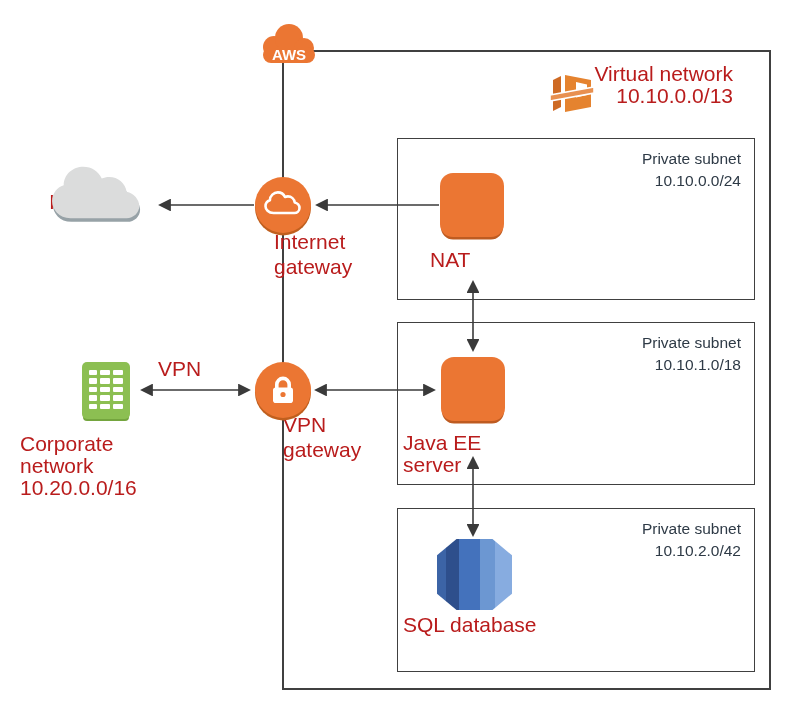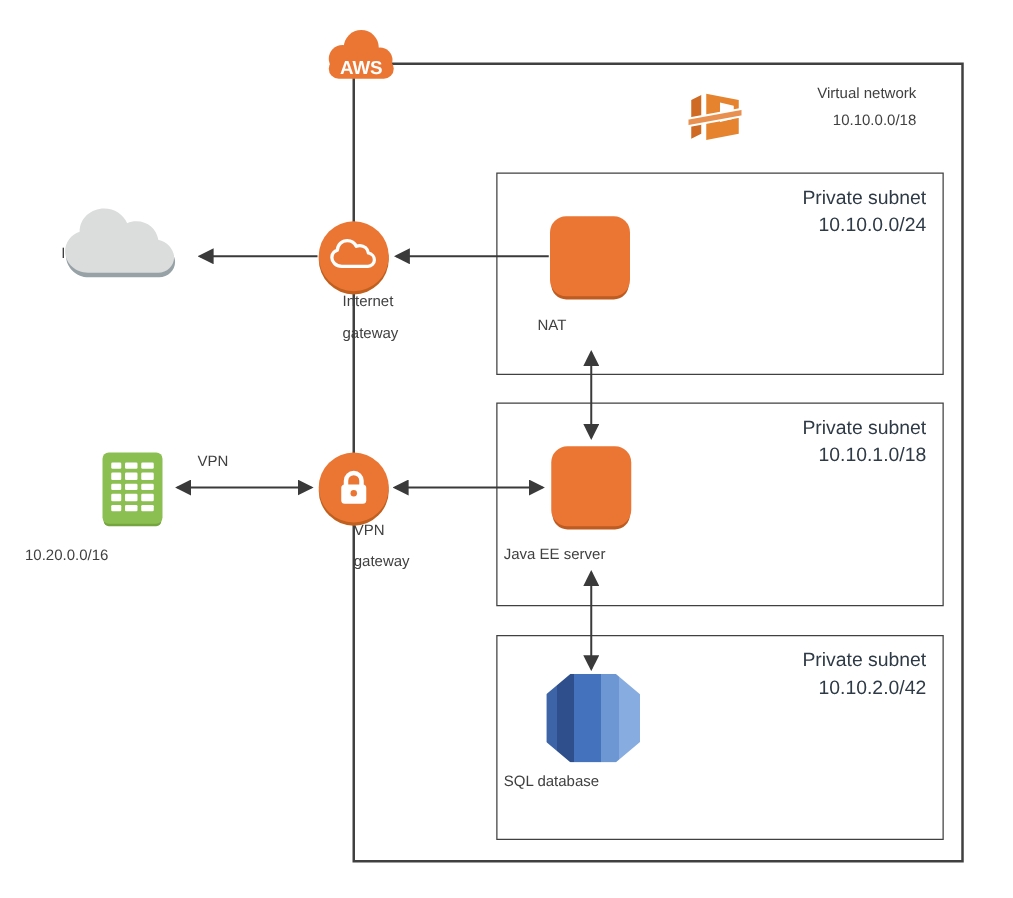--- a/index.html
+++ b/index.html
@@ -1,20 +1,20 @@
 <!DOCTYPE html>
 <html><head>
 <meta charset="utf-8">
 <style>
   html,body{margin:0;padding:0;background:#ffffff;}
   .canvas{
     position:relative;width:800px;height:718px;background:#ffffff;
     font-family:"Liberation Sans", sans-serif;color:#2E3A46;overflow:hidden;
   }
-  .lbl{position:absolute;font-size:12px;line-height:22px;color:#404040;}
+  .lbl{position:absolute;font-size:21px;line-height:22px;color:#b91c1c;}
   .center{text-align:left;}
   .right{text-align:right;}
 
   
   .outer-box{position:absolute;left:282px;top:50px;width:489px;height:640px;
     border:2px solid #404040;box-sizing:border-box;}
   .subnet{position:absolute;left:397px;width:358px;border:1.5px solid #404040;
     box-sizing:border-box;background:transparent;padding-left:48px;}
   .subnet.s1{top:138px;height:162px;}
   .subnet.s2{top:322px;height:163px;}
@@ -88,21 +88,21 @@
   </svg>
 
   <svg class="float-icon" style="left:546px;top:66px;" width="52" height="52" viewBox="0 0 52 52">
     <polygon points="7,14 15,10 15,41 7,45" fill="#CE6A24"></polygon>
     <polygon points="19,9 45,14 45,41 19,46" fill="#E5832F"></polygon>
     <polygon points="30,16 41,18.5 41,29 30,31.5" fill="#ffffff"></polygon>
     <polygon points="4,29 48,21 48,27 4,35" fill="#E89050" stroke="#ffffff" stroke-width="1.6"></polygon>
   </svg>
   <div class="lbl right" style="top:63px;right:67px;">
     <div>Virtual network</div>
-    <div>10.10.0.0/18</div>
+    <div>10.10.0.0/13</div>
   </div>
 
   <div class="subnet s1">
     <div class="subnet-label">
       <div>Private subnet</div>
       <div>10.10.0.0/24</div>
     </div>
   </div>
   <div class="node-square nat-sq"></div>
   <div class="lbl center" style="left:430px;top:249px;width:120px;">NAT</div>
@@ -175,18 +175,19 @@
         <i></i>
         <i></i>
         <i></i>
         <i></i>
         <i></i>
         <i></i>
         <i></i>
     </div>
   </div>
   <div class="lbl center" style="left:20px;top:433px;width:172px;">
+    <div>Corporate network</div>
     <div>10.20.0.0/16</div>
   </div>
 
   <div class="lbl center" style="left:158px;top:358px;width:66px;">VPN</div>
 
 </div>
 
 </body></html>

